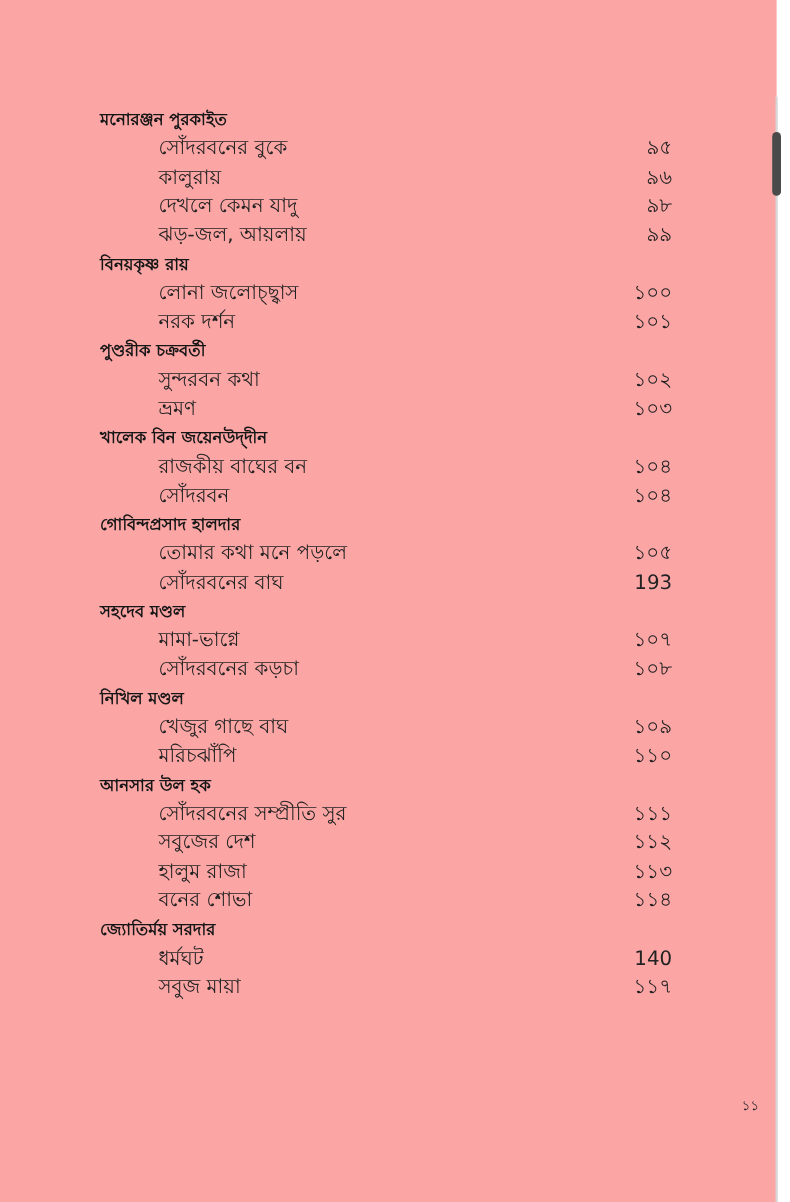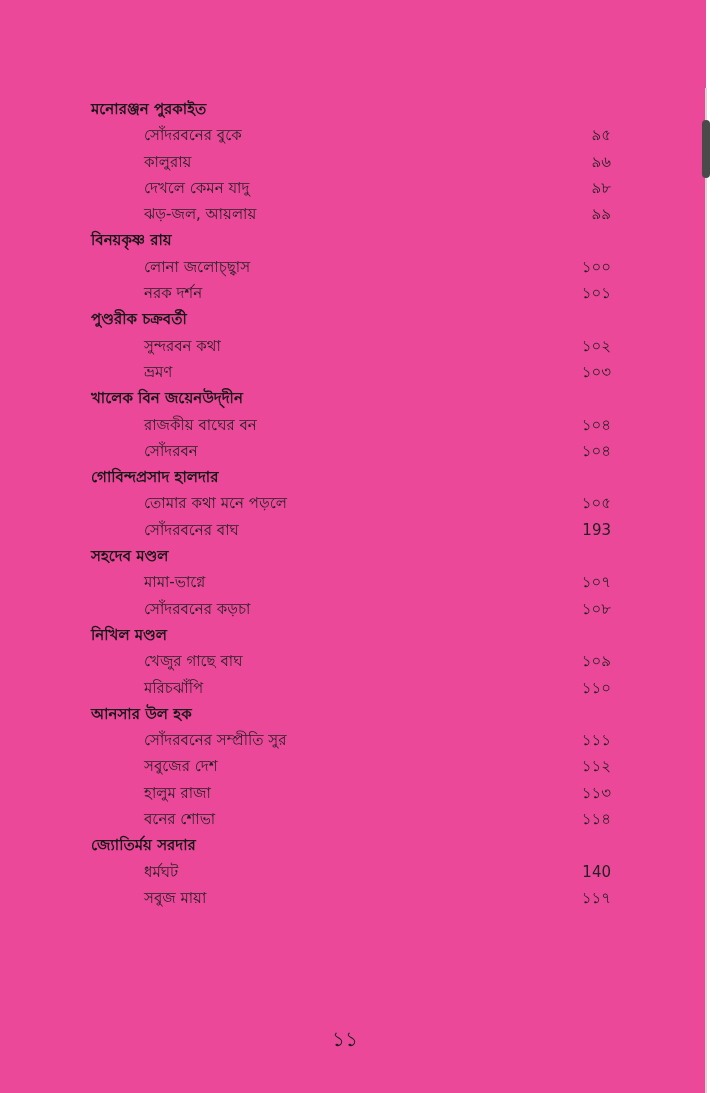--- a/index.html
+++ b/index.html
@@ -13,62 +13,61 @@
       position: relative;
       overflow: hidden;
       font-family: "DejaVu Sans", "Liberation Sans", sans-serif;
       color: #1a1a1a;
     }
     .page {
       position: absolute;
       left: 0; top: 0;
       width: 706px;
       height: 1093px;
-      background: #ec4899;
+      background: #fca5a5;
     }
     .toc {
       position: absolute;
       left: 91px;
       top: 96px;
       width: 520px;
     }
     .author {
       height: 26.3px;
       line-height: 26.3px;
       font-size: 15px;
       font-weight: bold;
       color: #161616;
       white-space: nowrap;
     }
     .entry {
       height: 26.3px;
       line-height: 26.3px;
-      font-size: 15px;
+      font-size: 18px;
       display: flex;
       justify-content: space-between;
       padding-left: 53px;
       color: #222;
       white-space: nowrap;
       gap: 10px;
     }
     .entry .pg {
       width: 60px;
       text-align: right;
       padding-left: 4px;
       box-sizing: border-box;
     }
     .folio {
       position: absolute;
       left: 0;
       width: 690px;
       top: 996px;
-      text-align: center;
-      font-size: 20px;
+      text-align: right;
+      font-size: 12px;
       color: #222;
-      margin-top: 28px;
     }
     .scroll-track {
       position: absolute;
       left: 705px;
       top: 88px;
       width: 2px;
       height: 1005px;
       background: #d6d6d6;
     }
     .scroll-thumb {

